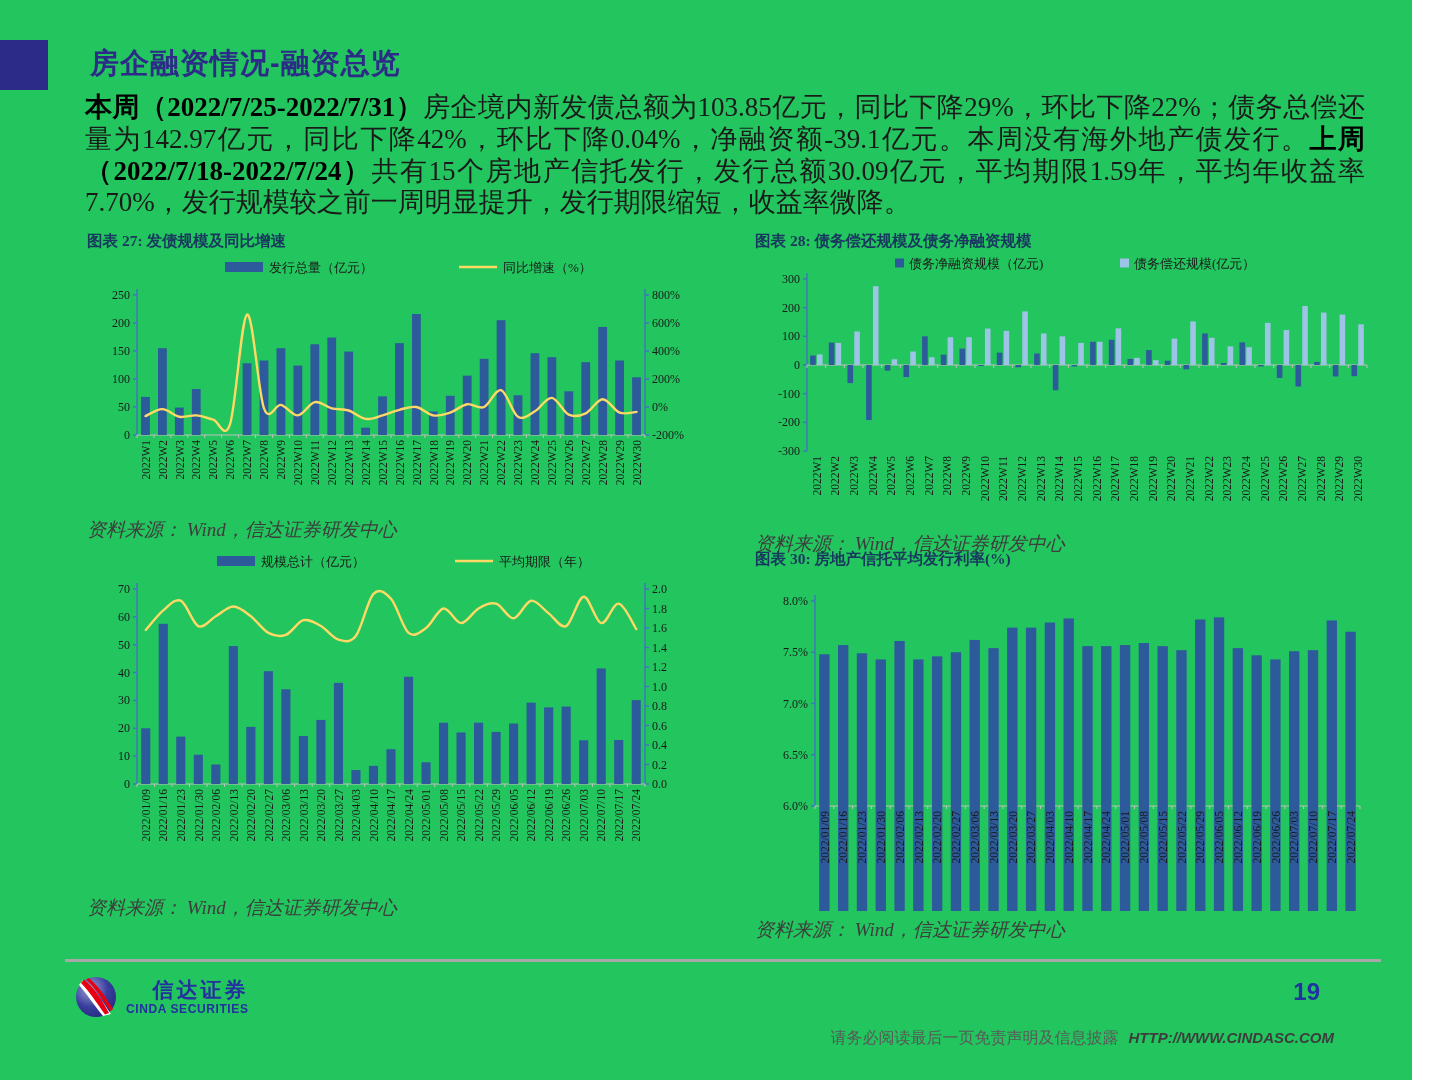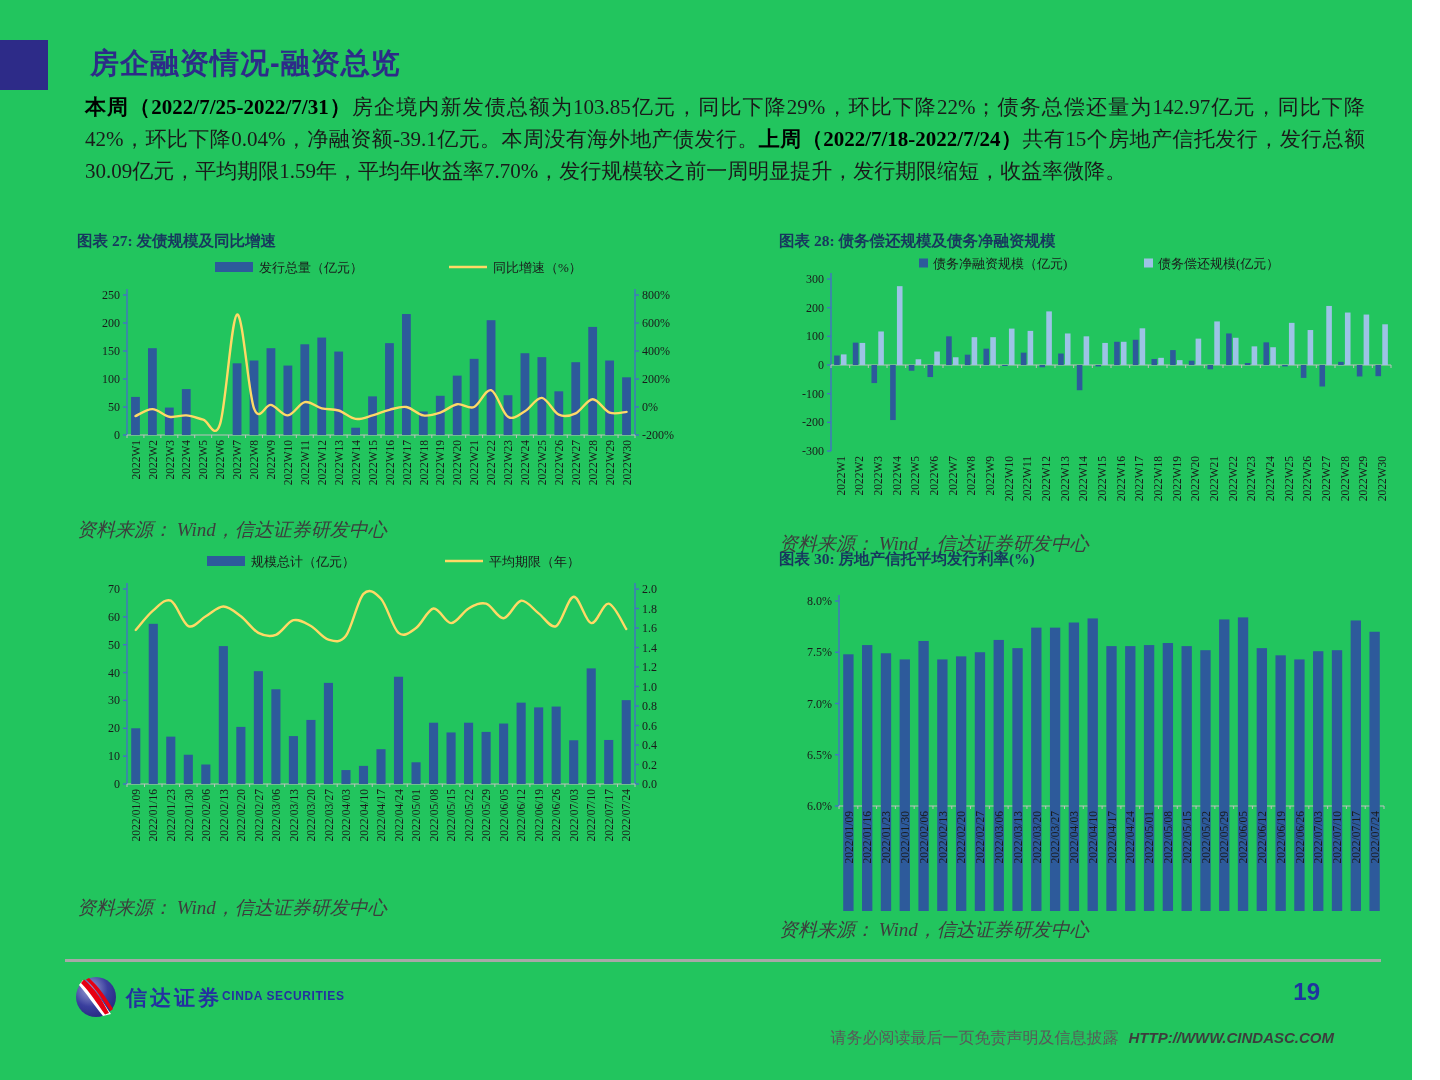--- a/index.html
+++ b/index.html
@@ -1,35 +1,35 @@
 <!DOCTYPE html>
 <html><head>
 <meta charset="utf-8">
 <style>
   html,body{margin:0;padding:0;background:#ffffff;}
   .page{position:relative;width:1412px;height:1080px;background:#22c55e;overflow:hidden;
         font-family:"Liberation Serif","DejaVu Serif",serif;}
   .deco-square{position:absolute;left:0;top:40px;width:48px;height:50px;background:#2D2B88;}
   .page-title{position:absolute;left:90px;top:44px;margin:0;font-size:29px;font-weight:bold;
         color:#2D2B88;letter-spacing:1px;font-family:"Liberation Sans","DejaVu Sans",sans-serif;}
-  .summary{position:absolute;left:85px;top:92px;width:1280px;margin:0;font-size:21px;
+  .summary{position:absolute;left:85px;top:92px;width:1280px;margin:0;font-size:27px;
         line-height:31.8px;color:#1a1a1a;text-align:justify;}
   .summary .b{font-weight:bold;color:#000;}
-  .charts-row{position:absolute;left:77px;display:flex;gap:71px;}
+  .charts-row{position:absolute;left:87px;display:flex;gap:37px;}
   .row1{top:231px;}
   .row2{top:549px;}
   .chart-block{display:flex;flex-direction:column;}
   .cb-l{width:615px;}
   .cb-r{width:620px;margin-left:16px;}
   .chart-header{font-size:15.5px;font-weight:bold;color:#17375E;height:22px;line-height:20px;}
   .chart-canvas{line-height:0;}
   .source{font-size:19px;font-style:italic;color:#3d3d3d;margin-top:6px;}
   .footer-line{position:absolute;left:65px;top:959px;width:1316px;height:3px;background:#A8A8A8;}
   .footer-logo{position:absolute;left:75px;top:976px;display:flex;align-items:center;gap:9px;}
-  .logo-text{display:flex;flex-direction:row;line-height:1;text-align:right;}
+  .logo-text{display:flex;flex-direction:column;line-height:1;text-align:right;}
   .logo-cn{font-size:21px;font-weight:bold;color:#2430A0;letter-spacing:3px;
         font-family:"Liberation Sans","DejaVu Sans",sans-serif;}
   .logo-en{font-size:12px;font-weight:bold;color:#2430A0;letter-spacing:0.6px;margin-top:3px;
         font-family:"Liberation Sans","DejaVu Sans",sans-serif;}
   .page-number{position:absolute;right:92px;top:978px;font-size:24px;font-weight:bold;color:#2033A0;
         font-family:"Liberation Sans","DejaVu Sans",sans-serif;}
   .footer-note{position:absolute;right:78px;top:1028px;font-size:16px;color:#595959;
         font-family:"Liberation Sans","DejaVu Sans",sans-serif;}
   .footer-note .url{font-weight:bold;color:#3d3d3d;margin-left:10px;font-size:15px;font-style:italic;}
 </style>

